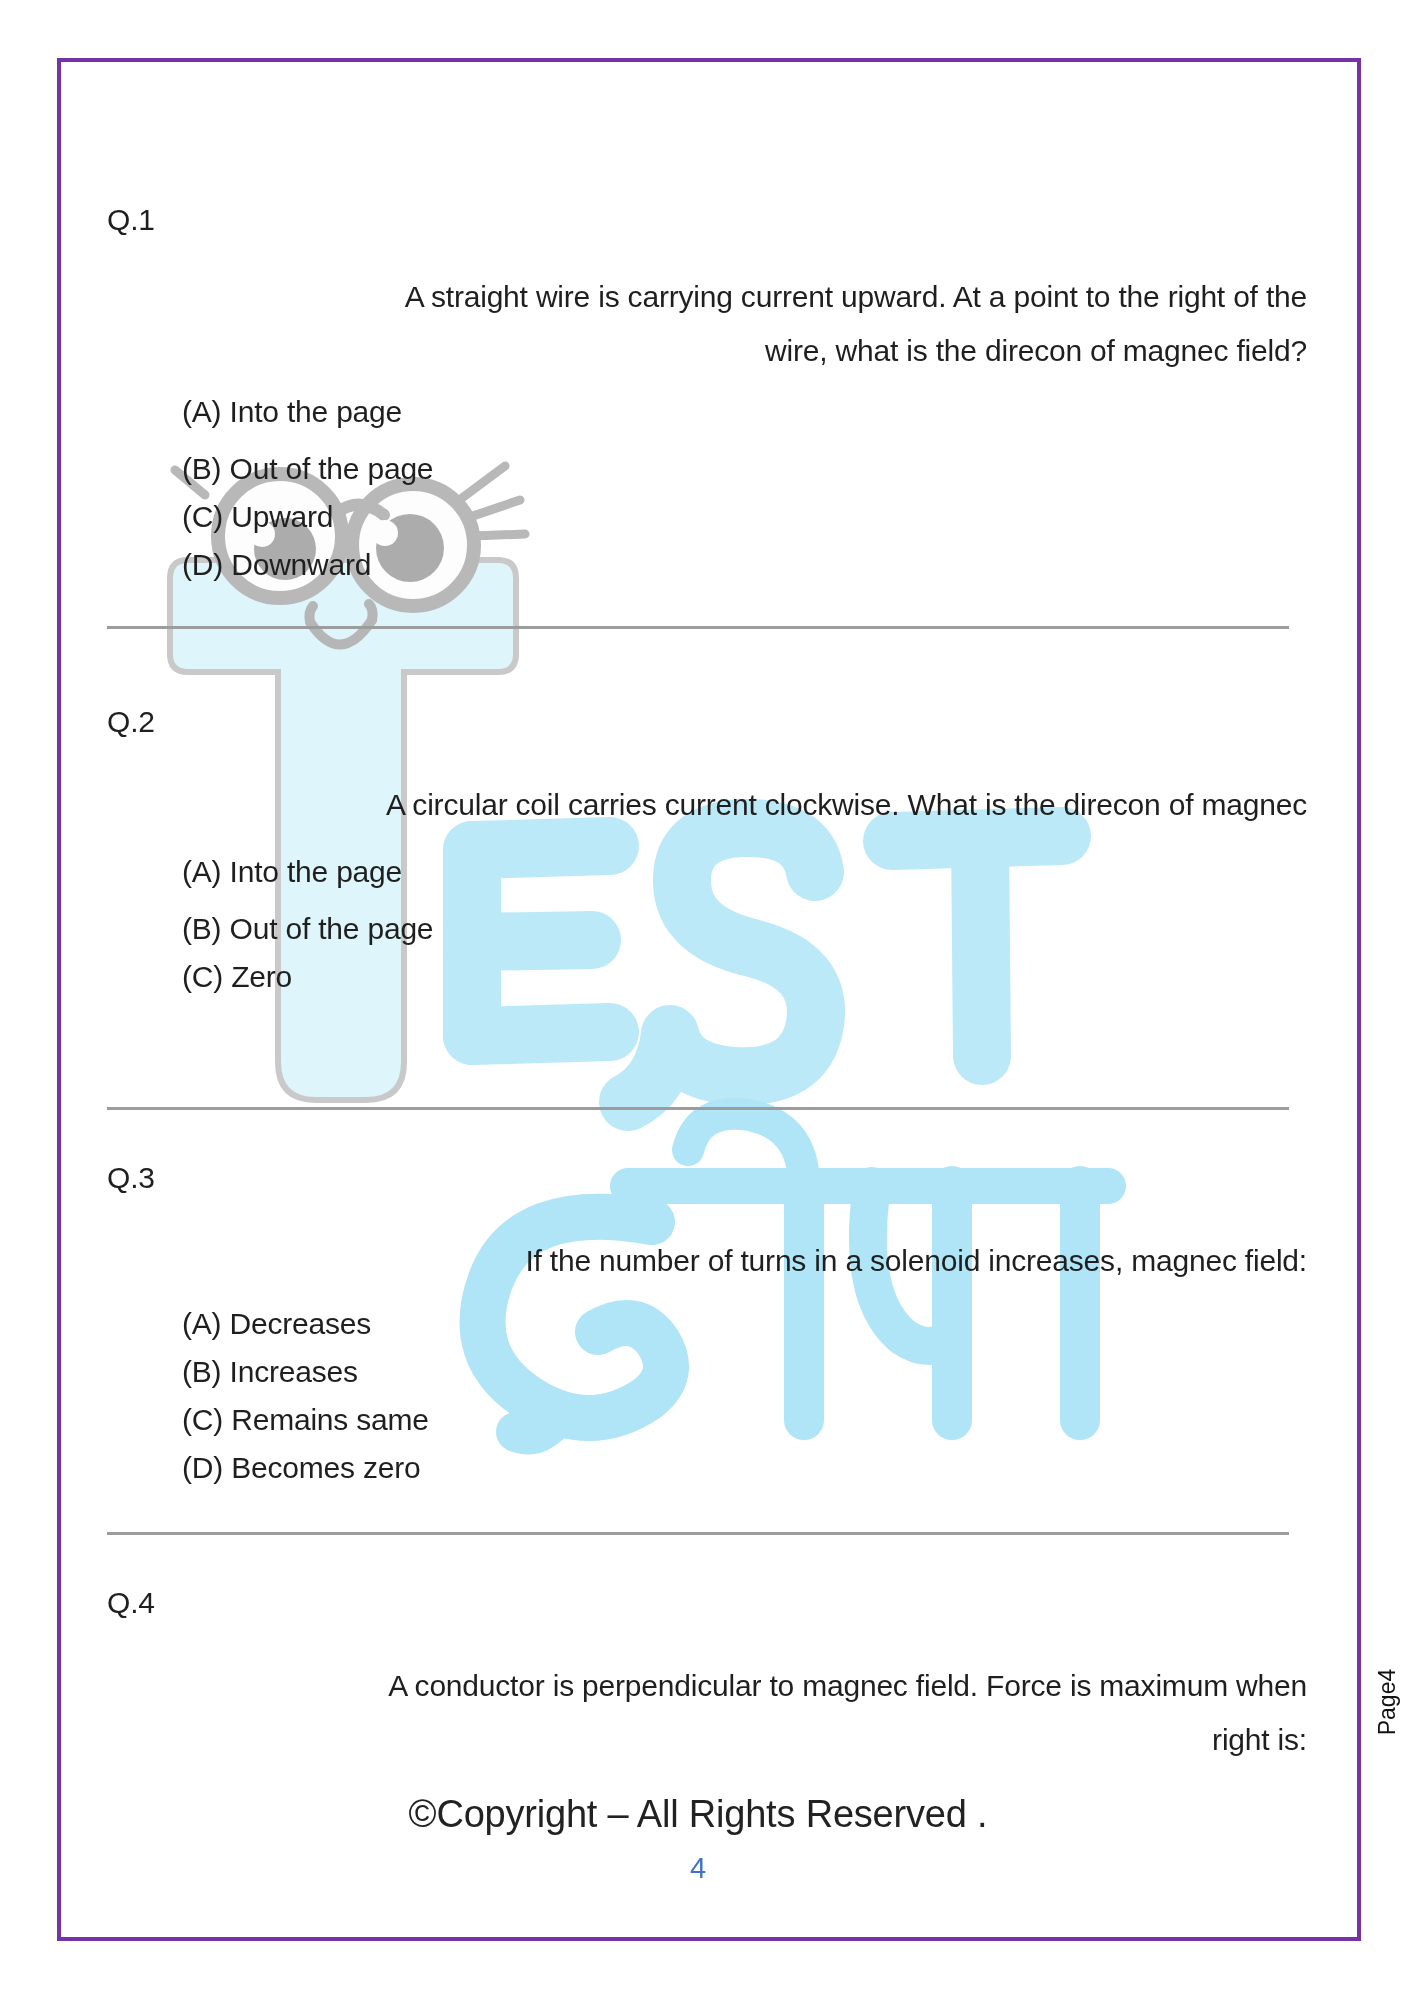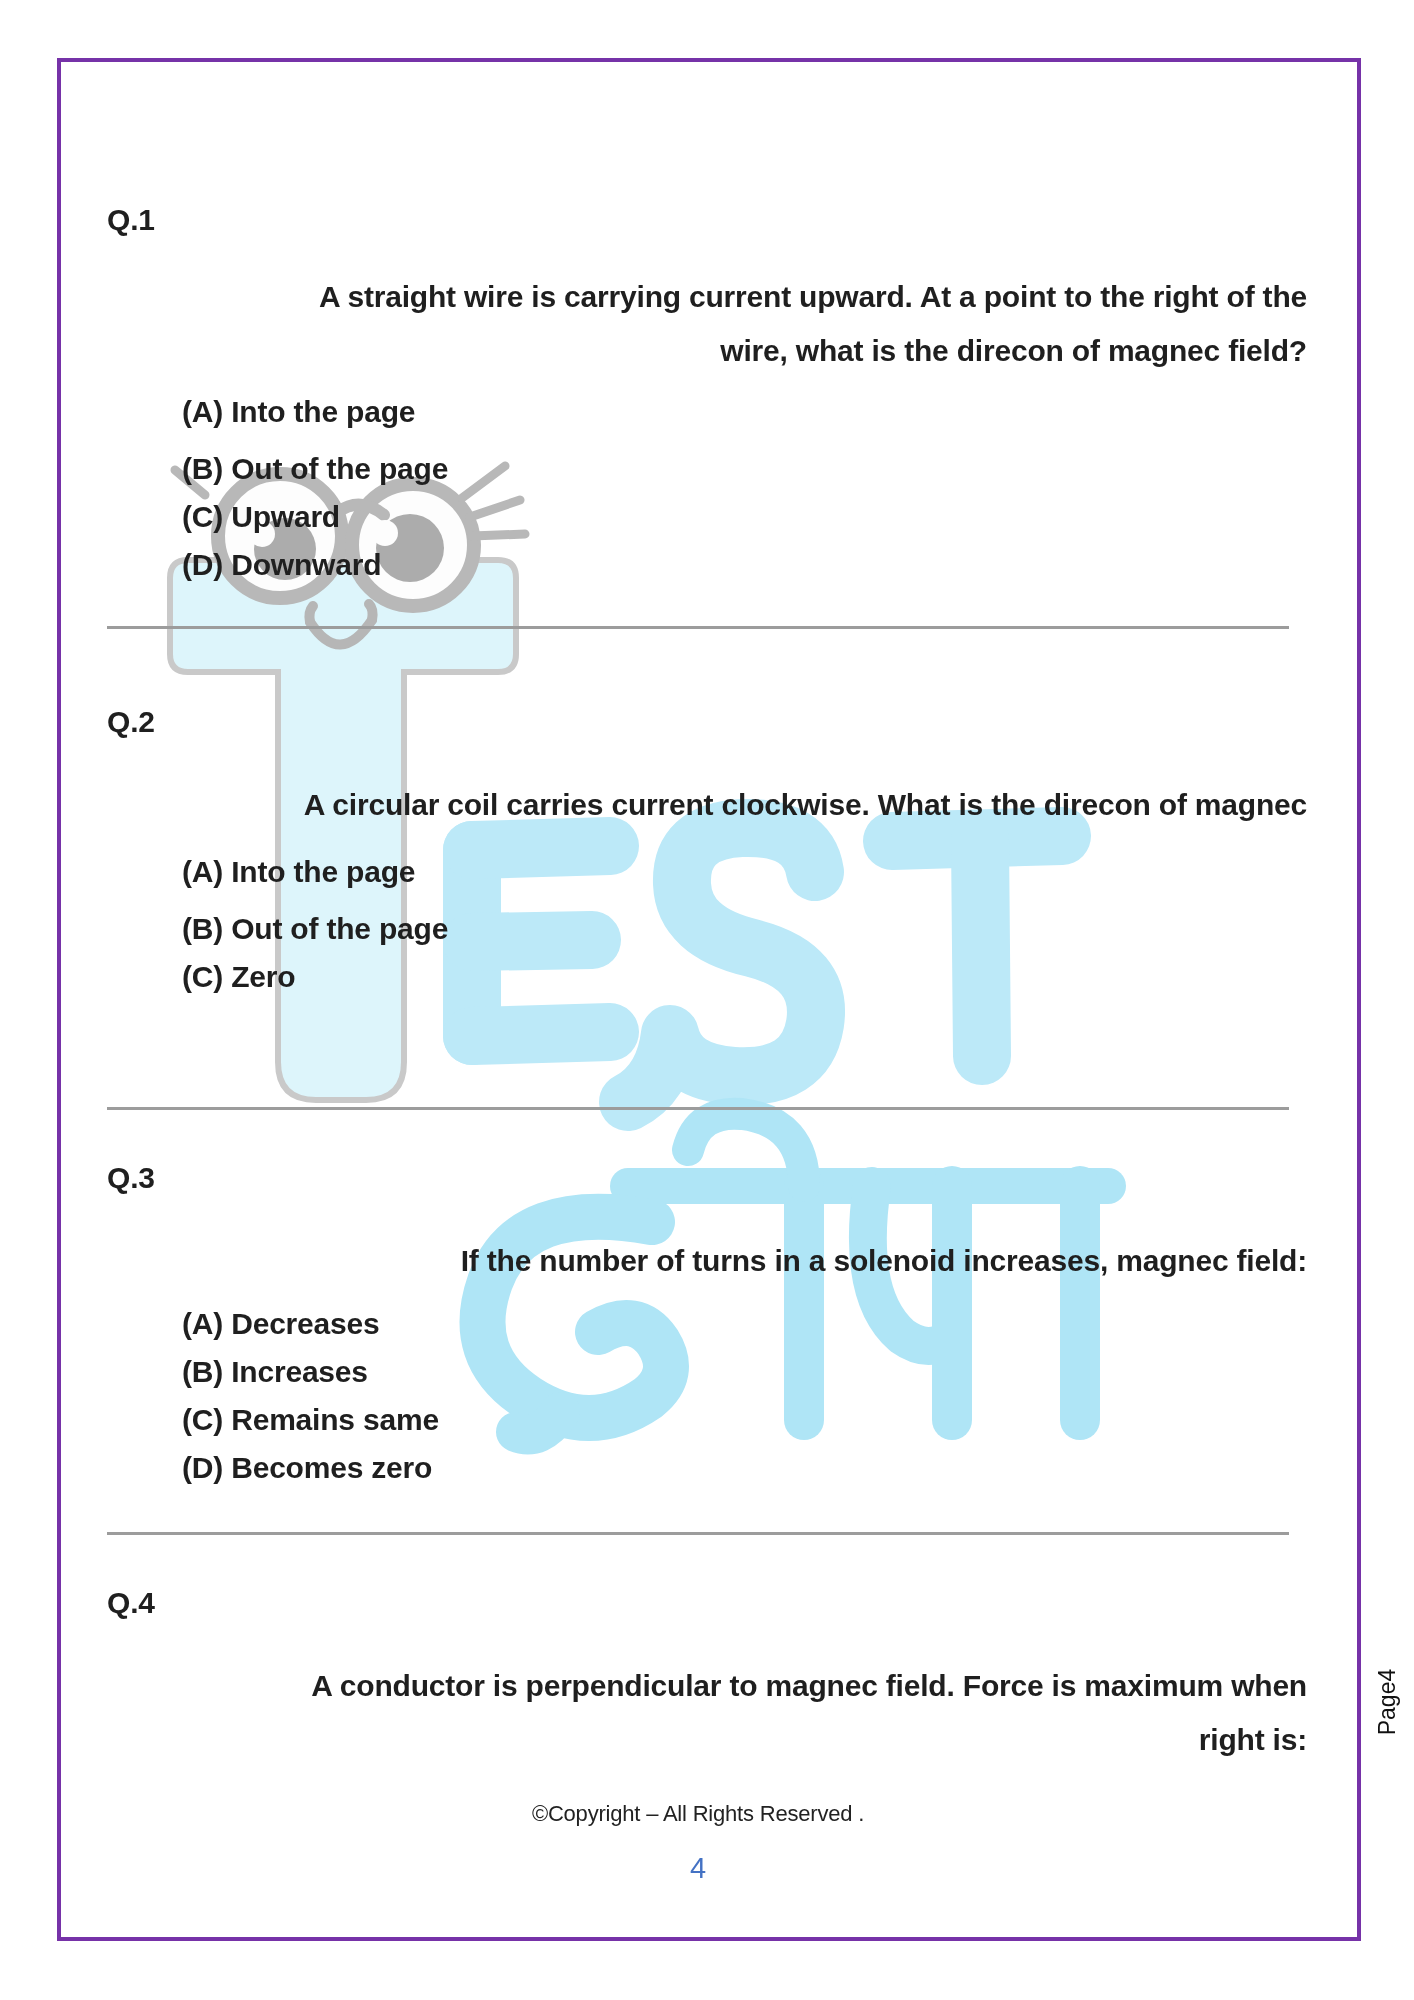--- a/index.html
+++ b/index.html
@@ -7,35 +7,35 @@
     width:1414px;height:2000px;position:relative;background:#ffffff;
     font-family:"Liberation Sans","DejaVu Sans",sans-serif;
     color:#1f1f1f;overflow:hidden;
   }
   .frame{
     position:absolute;left:57px;top:58px;width:1304px;height:1883px;
     border:4px solid #7632A8;box-sizing:border-box;pointer-events:none;
   }
   .watermark{position:absolute;left:0;top:0;width:1414px;height:2000px;pointer-events:none;}
   .content{position:absolute;left:0;top:0;width:1414px;height:2000px;}
-  .question{position:absolute;left:107px;width:1200px;font-weight:bold;}
+  .question{position:absolute;left:107px;width:1200px;}
   .q-1{top:202px}.q-2{top:704px}.q-3{top:1160px}.q-4{top:1585px}
   .qlabel{font-size:30px;line-height:36px;letter-spacing:-0.2px;}
   .qtext{margin-top:38px;font-size:30px;line-height:54px;letter-spacing:-0.2px;text-align:right;}
   .q-1 .qtext{margin-top:32px;}
   .qline.cont{padding-left:68px;}
   .qopts{margin-top:12px;padding-left:75px;font-size:30px;line-height:48px;letter-spacing:-0.2px;}
   .q-1 .qopts{margin-top:10px;}
   .q-2 .qopts{margin-top:16px;}
   .q-1 .option:first-child,.q-2 .option:first-child{margin-bottom:9px;}
   .divider{position:absolute;left:107px;width:1182px;height:3px;background:#9c9c9c;}
   .d-1{top:626px}.d-2{top:1107px}.d-3{top:1532px}
   .copyright{
     position:absolute;top:1796px;left:107px;width:1182px;text-align:center;
-    font-size:22px;line-height:36px;color:#222222;letter-spacing:-0.2px;
+    font-size:38px;line-height:36px;color:#222222;letter-spacing:-0.2px;
   }
   .pagenum{
     position:absolute;top:1850px;left:107px;width:1182px;text-align:center;
     font-size:29px;line-height:36px;
   }
   .side-label{
     position:absolute;top:1702px;left:1387px;
     transform:translate(-50%,-50%) rotate(-90deg);
     font-size:23px;color:#111111;white-space:nowrap;
   }

